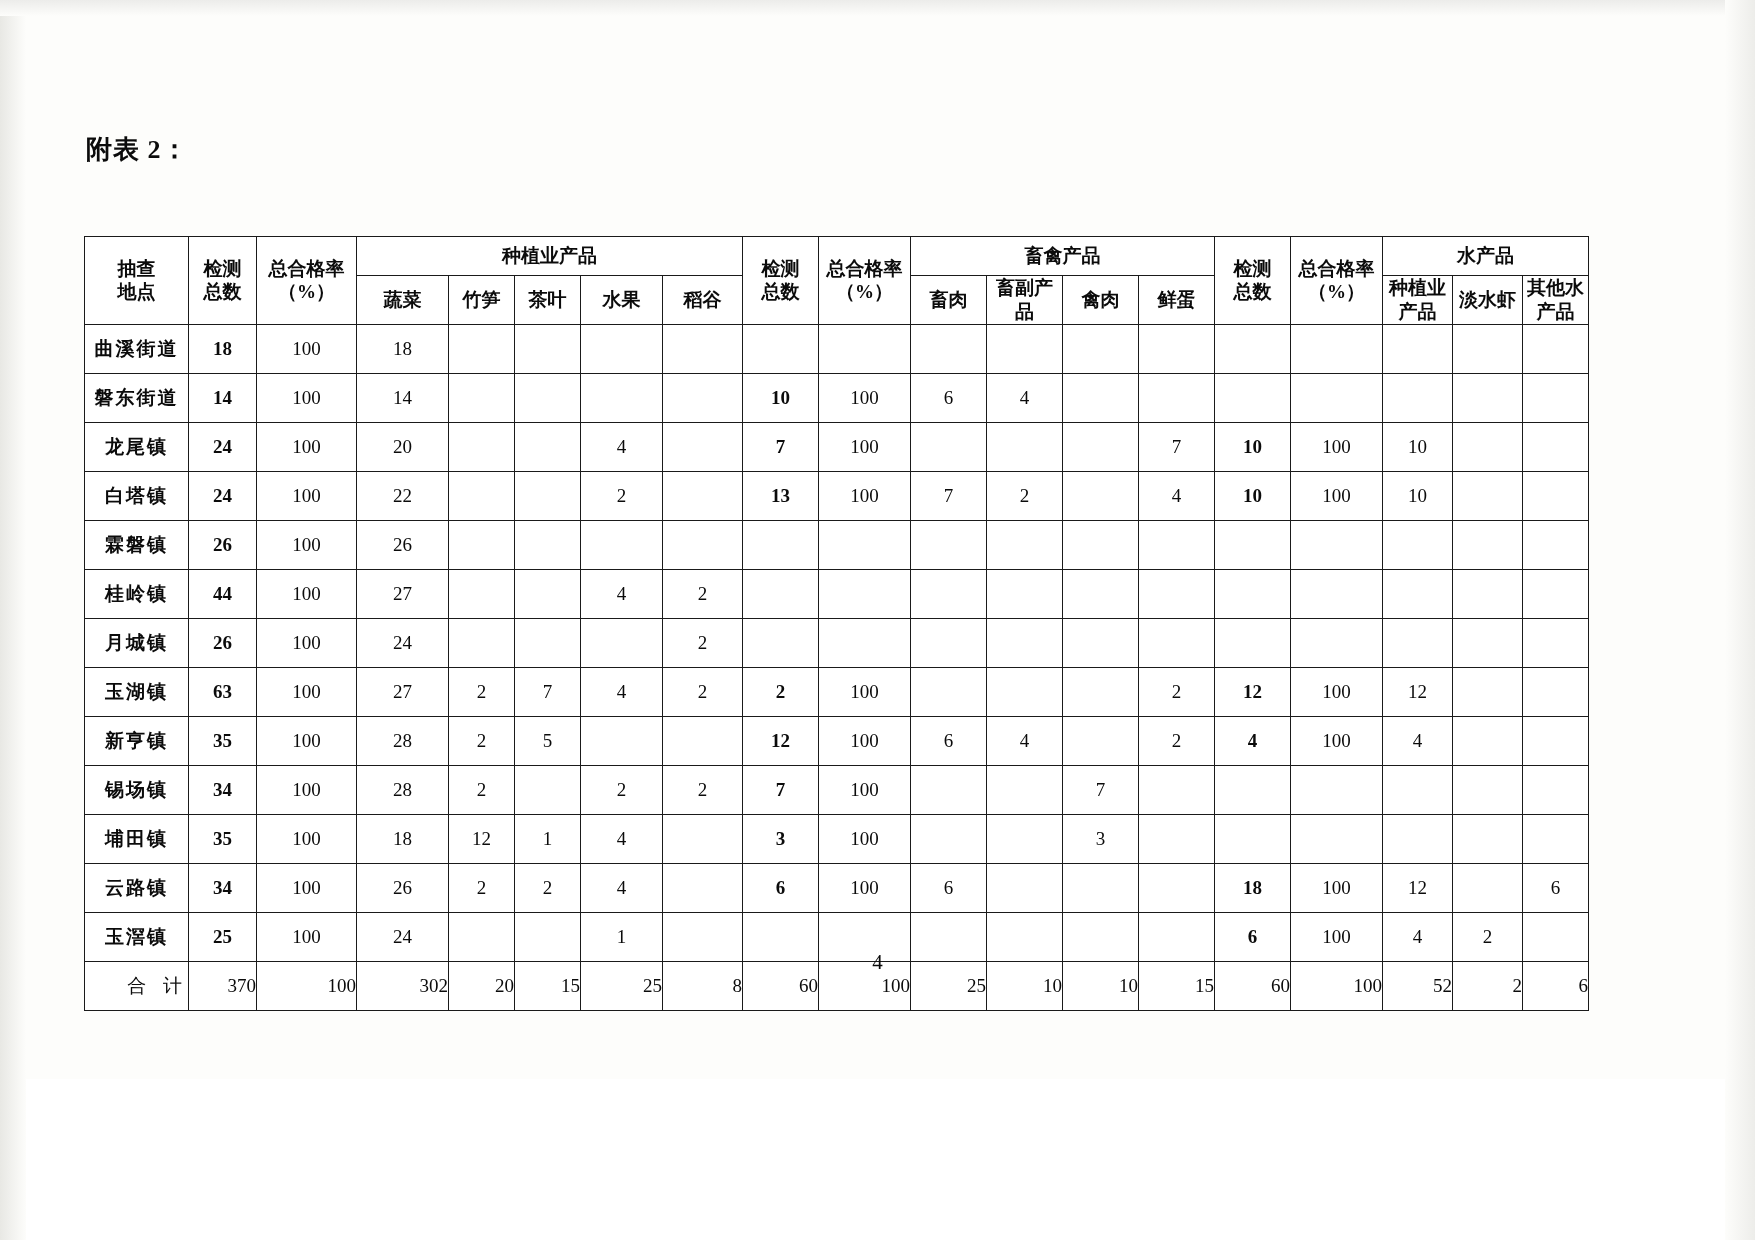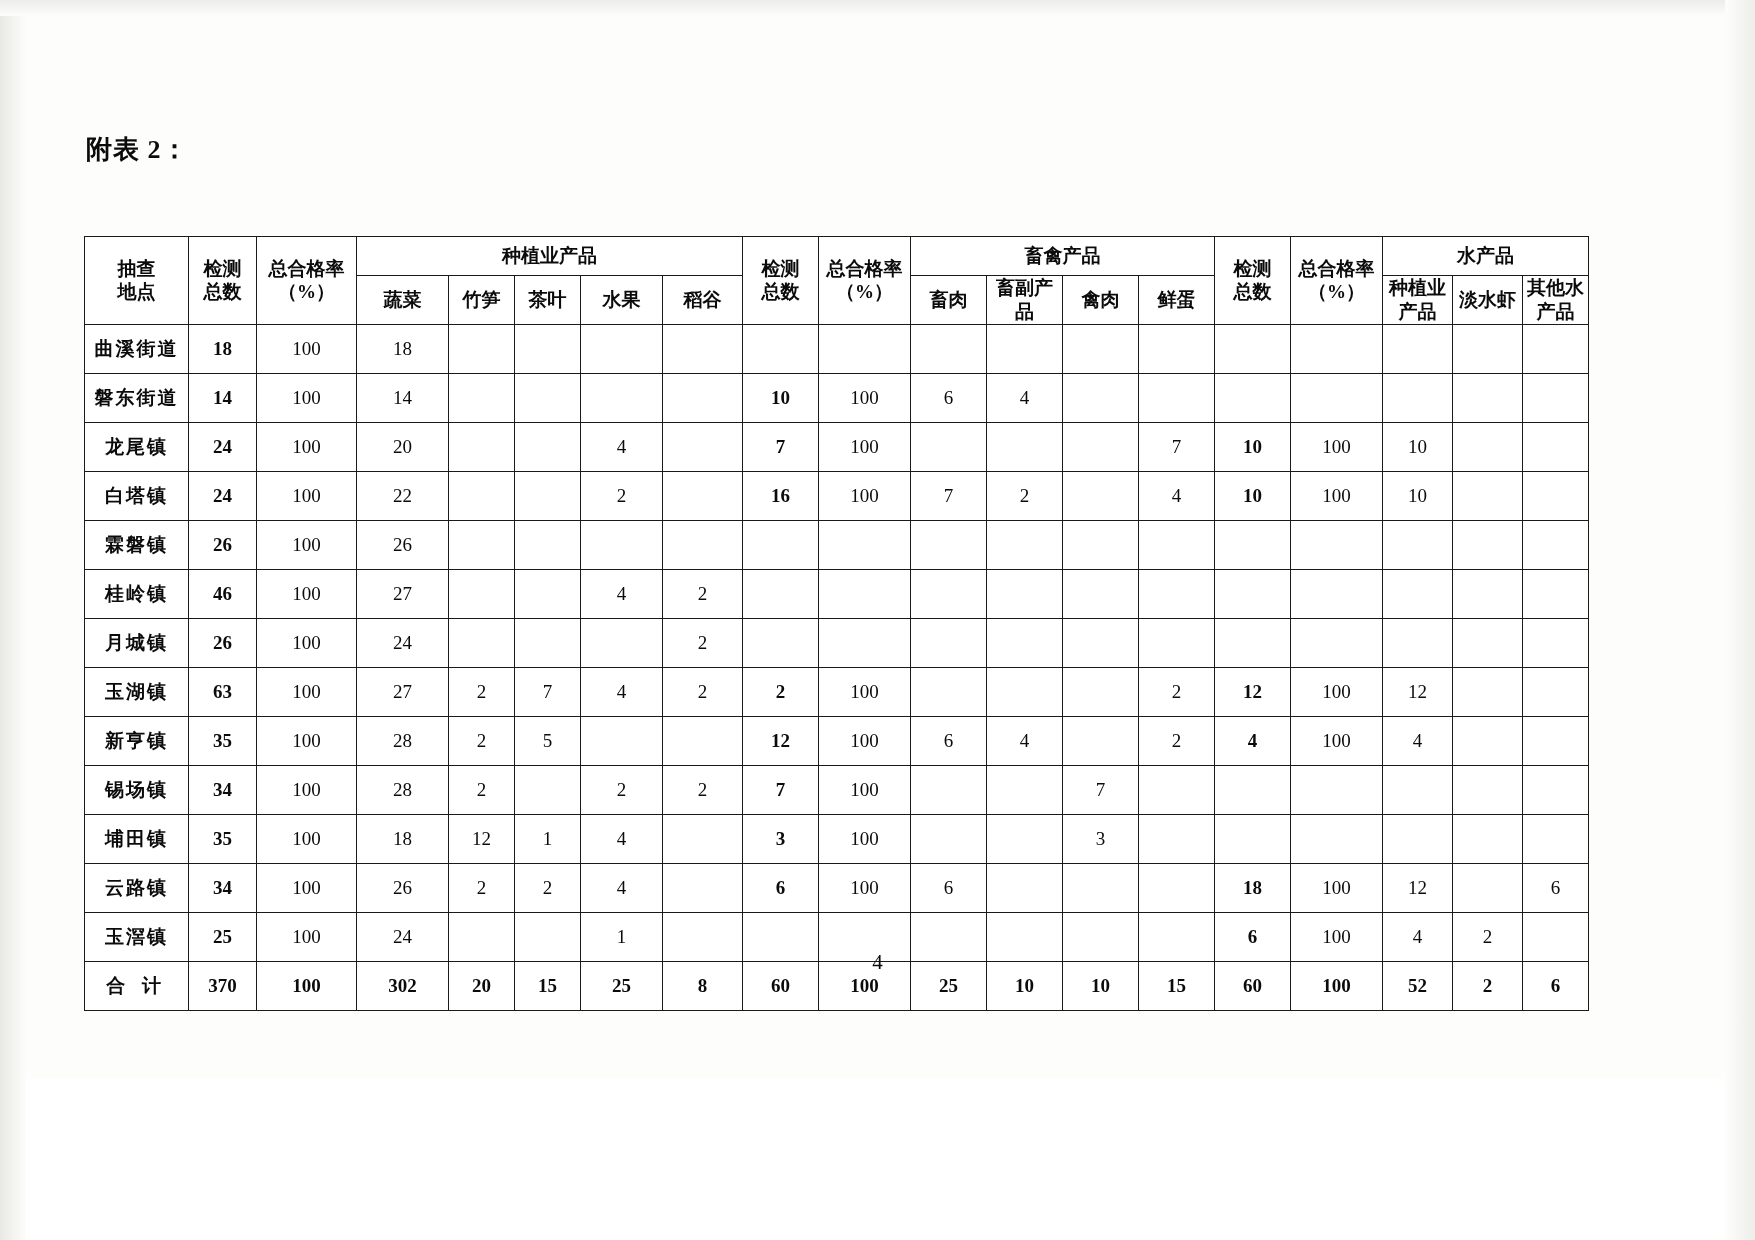--- a/index.html
+++ b/index.html
@@ -110,21 +110,22 @@
     height: 48px;
     font-weight: 700;
     font-size: 20px;
   }
   td.num {
     height: 48px;
     font-weight: 400;
     font-size: 20px;
   }
   tr.total td {
-    font-weight: 700;
+    font-weight: 400;
+    text-align: right;
   }
   tr.total td.place {
     letter-spacing: 6px;
   }
 
   .page-number {
     position: absolute;
     left: 0;
     top: 950px;
     width: 1755px;
@@ -282,21 +283,21 @@
           </tr>
           <tr>
             <td class="place">白塔镇</td>
             <td class="num-b">24</td>
             <td class="num">100</td>
             <td class="num">22</td>
             <td class="num"></td>
             <td class="num"></td>
             <td class="num">2</td>
             <td class="num"></td>
-            <td class="num-b">16</td>
+            <td class="num-b">13</td>
             <td class="num">100</td>
             <td class="num">7</td>
             <td class="num">2</td>
             <td class="num"></td>
             <td class="num">4</td>
             <td class="num-b">10</td>
             <td class="num">100</td>
             <td class="num">10</td>
             <td class="num"></td>
             <td class="num"></td>
@@ -317,21 +318,21 @@
             <td class="num"></td>
             <td class="num"></td>
             <td class="num-b"></td>
             <td class="num"></td>
             <td class="num"></td>
             <td class="num"></td>
             <td class="num"></td>
           </tr>
           <tr>
             <td class="place">桂岭镇</td>
-            <td class="num-b">46</td>
+            <td class="num-b">44</td>
             <td class="num">100</td>
             <td class="num">27</td>
             <td class="num"></td>
             <td class="num"></td>
             <td class="num">4</td>
             <td class="num">2</td>
             <td class="num-b"></td>
             <td class="num"></td>
             <td class="num"></td>
             <td class="num"></td>

